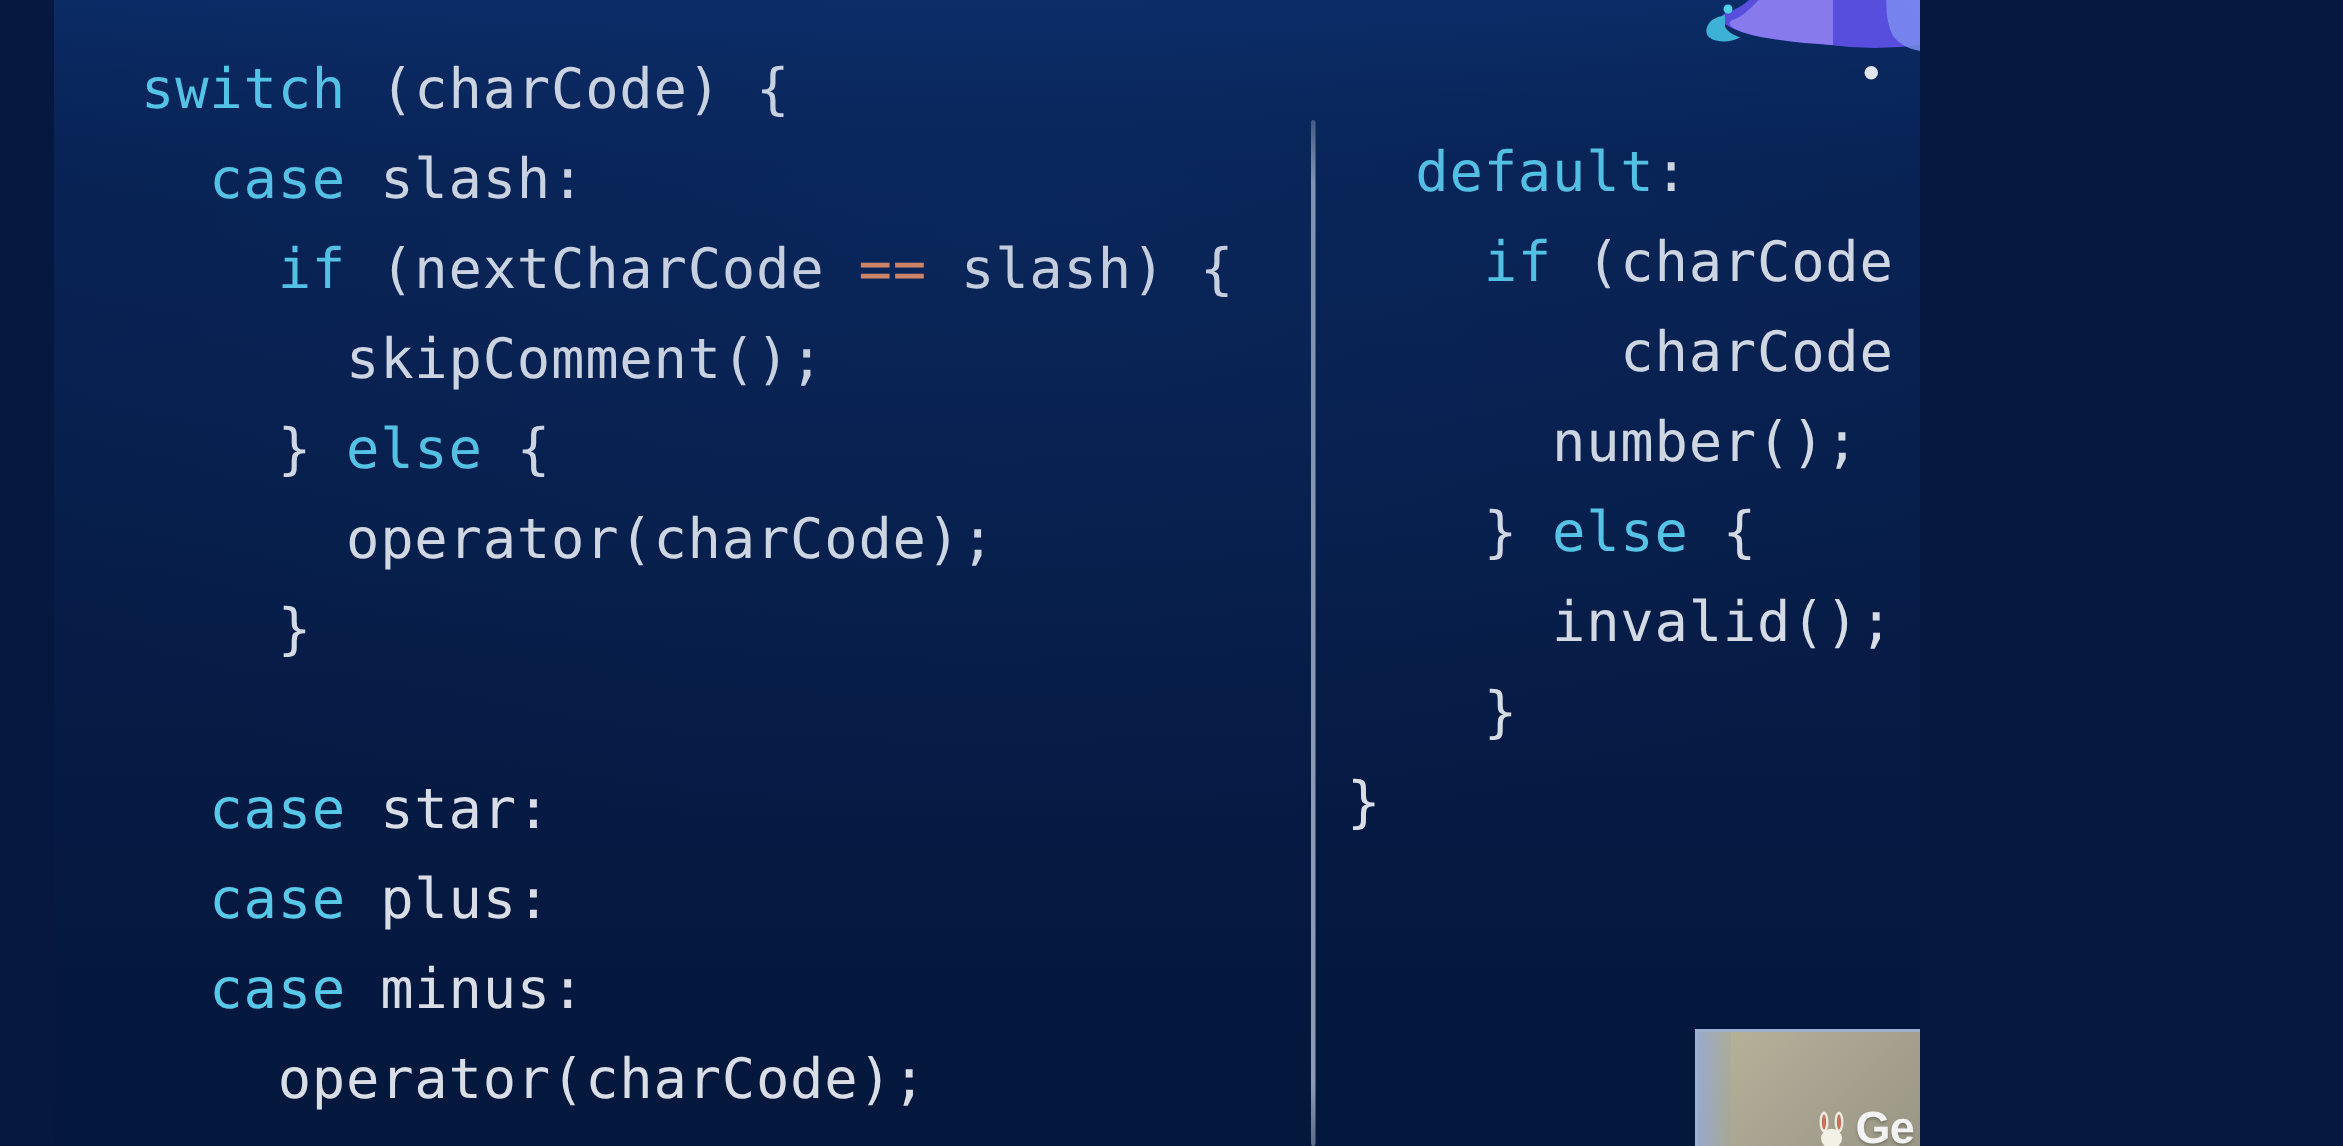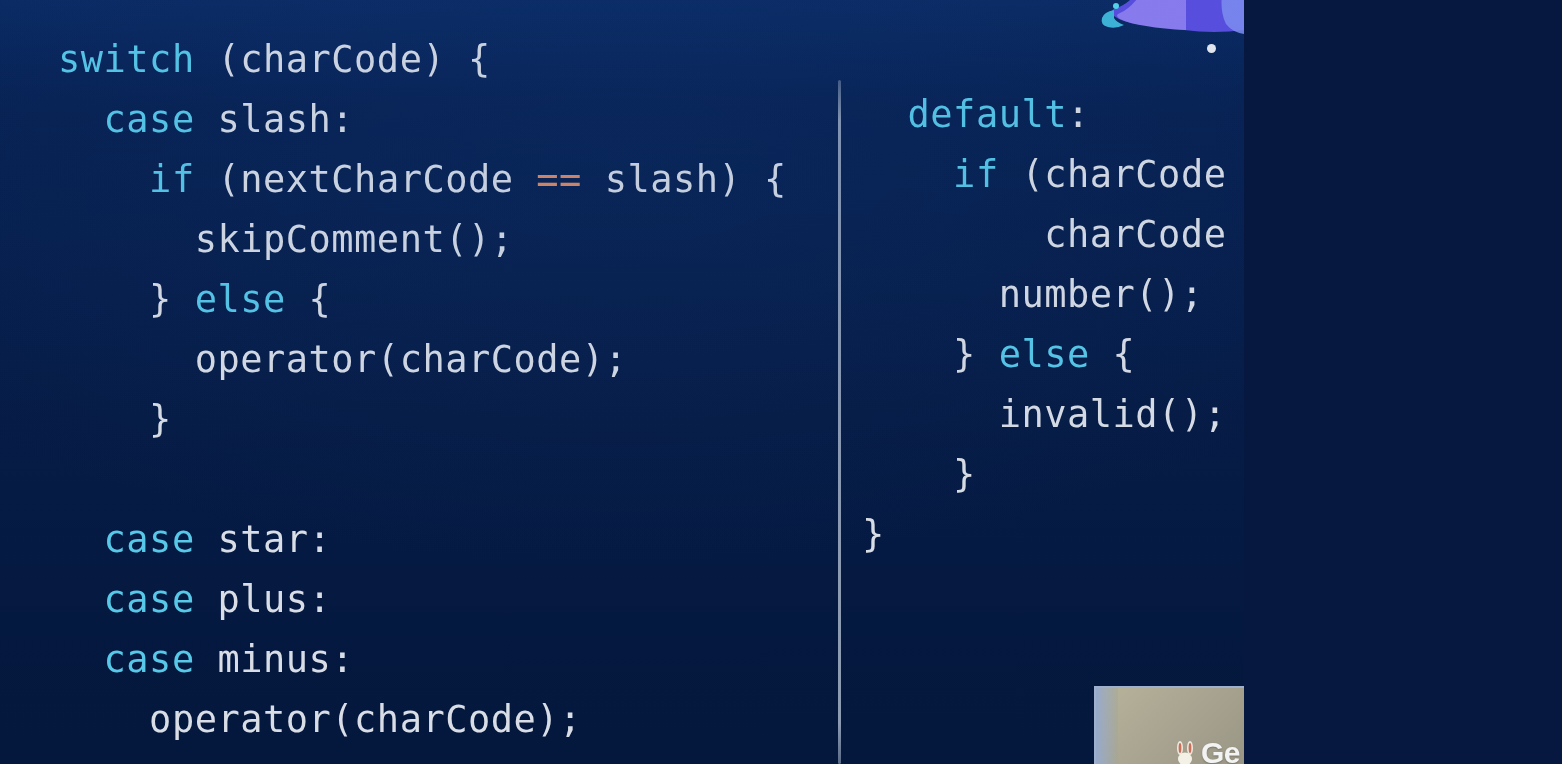--- a/index.html
+++ b/index.html
@@ -10,20 +10,21 @@
   }
   #stage {
     position: relative;
     width: 1244px;
     height: 764px;
     overflow: hidden;
     background: #072050;
     background-image:
       linear-gradient(180deg, #0a2a63 0%, #072152 14%, #061c46 55%, #04173c 100%);
     font-family: "DejaVu Sans Mono", "Liberation Mono", monospace;
+    margin-left: 36px;
     -webkit-font-smoothing: antialiased;
   }
 
   
   #vignette {
     position: absolute;
     inset: 0;
     pointer-events: none;
     background:
       radial-gradient(120% 90% at 50% 20%, rgba(30,80,160,0.12) 0%, rgba(0,0,0,0) 60%);

